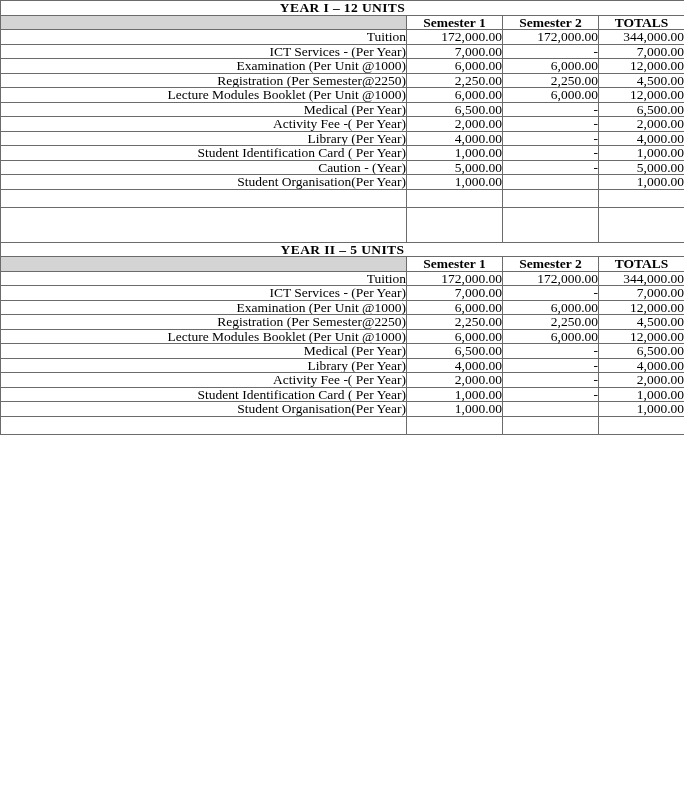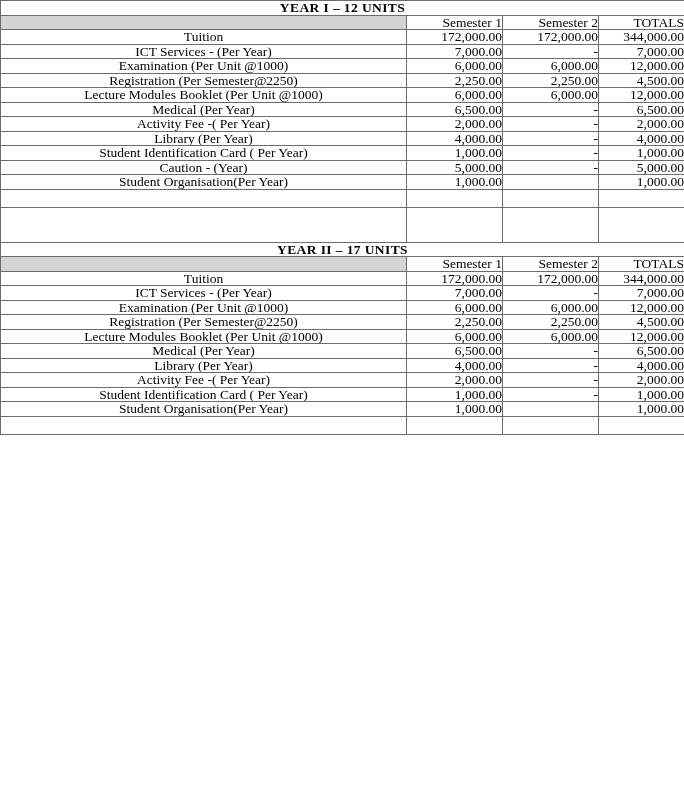--- a/index.html
+++ b/index.html
@@ -32,42 +32,42 @@
     line-height: 1.0;
     vertical-align: middle;
     background: #ffffff;
   }
   .c-desc { width: 406px; }
   .c-s1   { width: 96px; }
   .c-s2   { width: 96px; }
   .c-tot  { width: 86px; }
 
   td.desc {
-    text-align: center;
+    text-align: right;
     padding: 4px 0 4px 5px;
     white-space: nowrap;
     overflow: hidden;
   }
   td.num {
     text-align: right;
     padding: 4px 6px 4px 2px;
     white-space: nowrap;
   }
   .year-banner td {
     background: #d4d4d4;
     text-align: center;
     font-weight: bold;
     font-size: 16px;
     letter-spacing: 0.4px;
     padding: 5px 0 6px 0;
   }
   .col-head td {
     background: #d4d4d4;
-    font-weight: normal;
-    text-align: right;
+    font-weight: bold;
+    text-align: center;
     padding: 4px 6px 5px 2px;
     font-size: 13.5px;
     white-space: nowrap;
   }
   .col-head td.blank {
     background: #d4d4d4;
   }
   .total-row td {
     font-weight: bold;
   }
@@ -181,21 +181,21 @@
 
 
       <tr class="spacer-tall">
         <td></td>
         <td></td>
         <td></td>
         <td></td>
       </tr>
 
       <tr class="year-banner">
-        <td colspan="4">YEAR II – 17 UNITS</td>
+        <td colspan="4">YEAR II – 5 UNITS</td>
       </tr>
 
       <tr class="col-head">
         <td class="blank"></td>
         <td>Semester 1</td>
         <td>Semester 2</td>
         <td>TOTALS</td>
       </tr>
 
       <tr>

